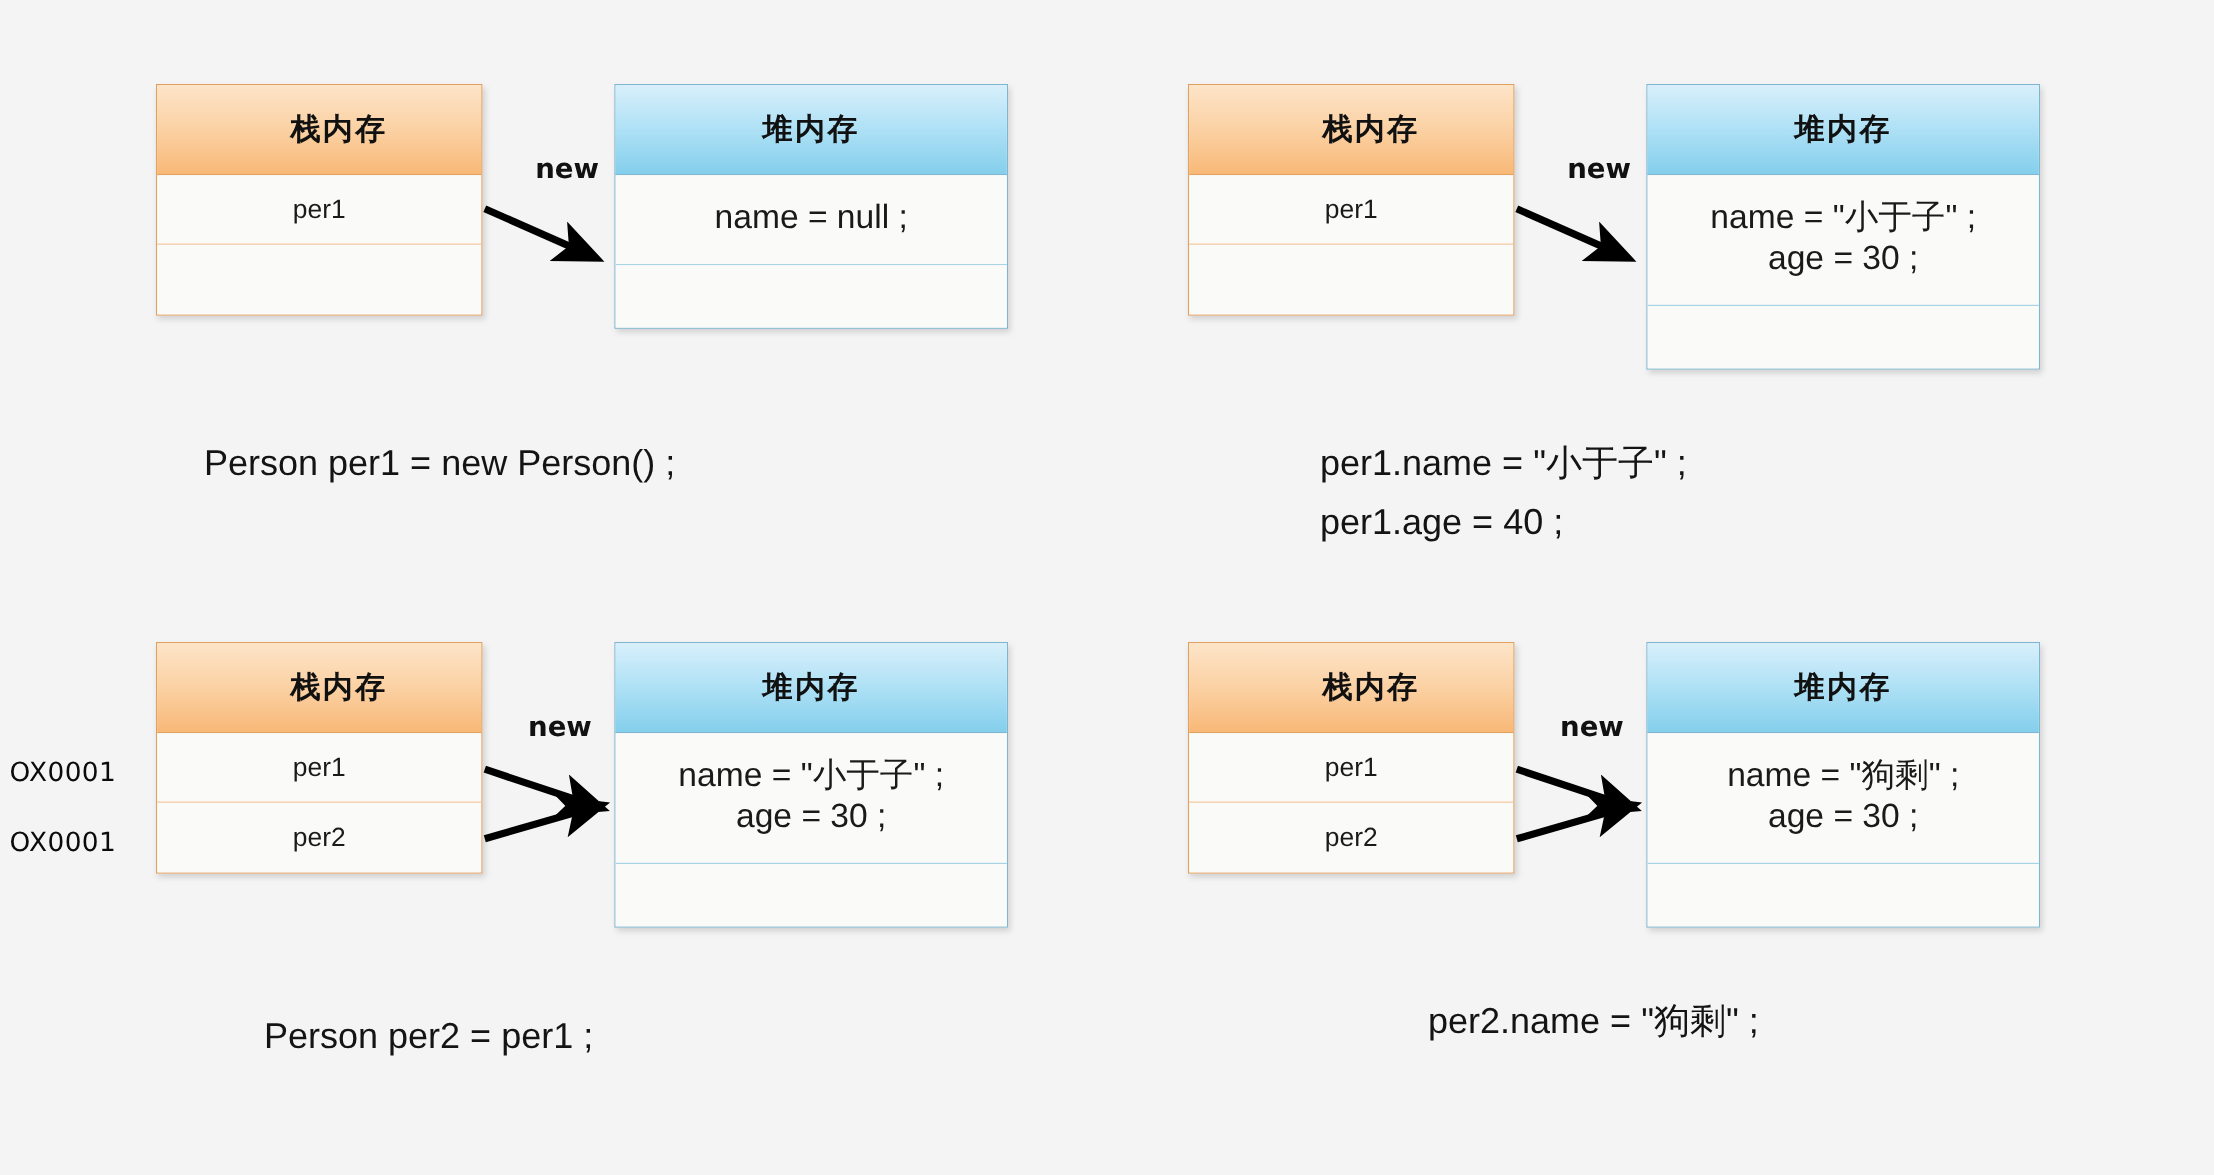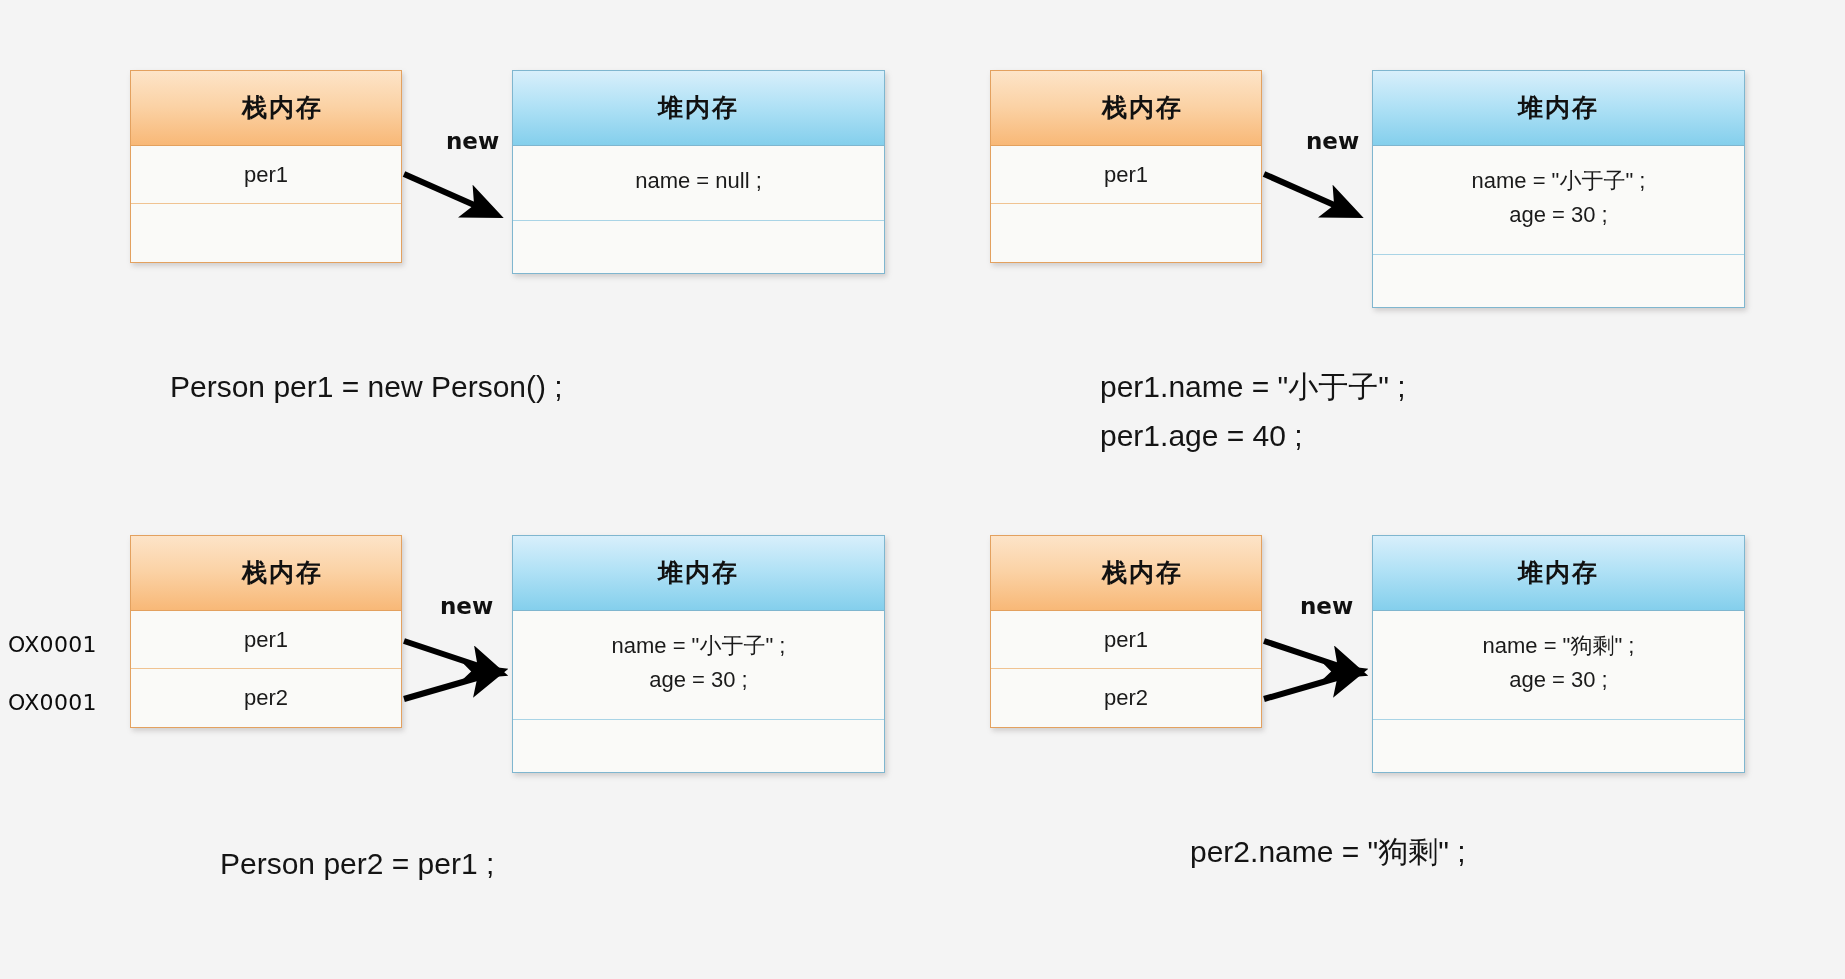--- a/index.html
+++ b/index.html
@@ -37,21 +37,21 @@
     top: 0;
     box-sizing: border-box;
     box-shadow: 2px 3px 5px rgba(120,110,110,0.28);
   }
   .stack-box {
     width: 272px;
     border: 1px solid #e3a15f;
     background: #fbfbf9;
   }
   .heap-box {
-    width: 373px;
+    width: 328px;
     border: 1px solid #7fb6cf;
     background: #fafafa;
   }
 
   .box-title {
     height: 74px;
     line-height: 74px;
     text-align: center;
     font-size: 25px;
     font-weight: bold;
@@ -82,21 +82,21 @@
   .stack-box .slot:last-child { border-bottom: none; }
   .slot.empty { color: transparent; }
 
   .heap-fields {
     padding: 18px 0 22px 0;
     text-align: center;
     background: #fafaf8;
     border-bottom: 1px solid #a9d4e6;
   }
   .heap-fields .field-line {
-    font-size: 22px;
+    font-size: 28px;
     line-height: 34px;
     white-space: nowrap;
   }
   .heap-tail {
     height: 52px;
     background: #fafaf8;
   }
 
   
   .arrow-zone {

